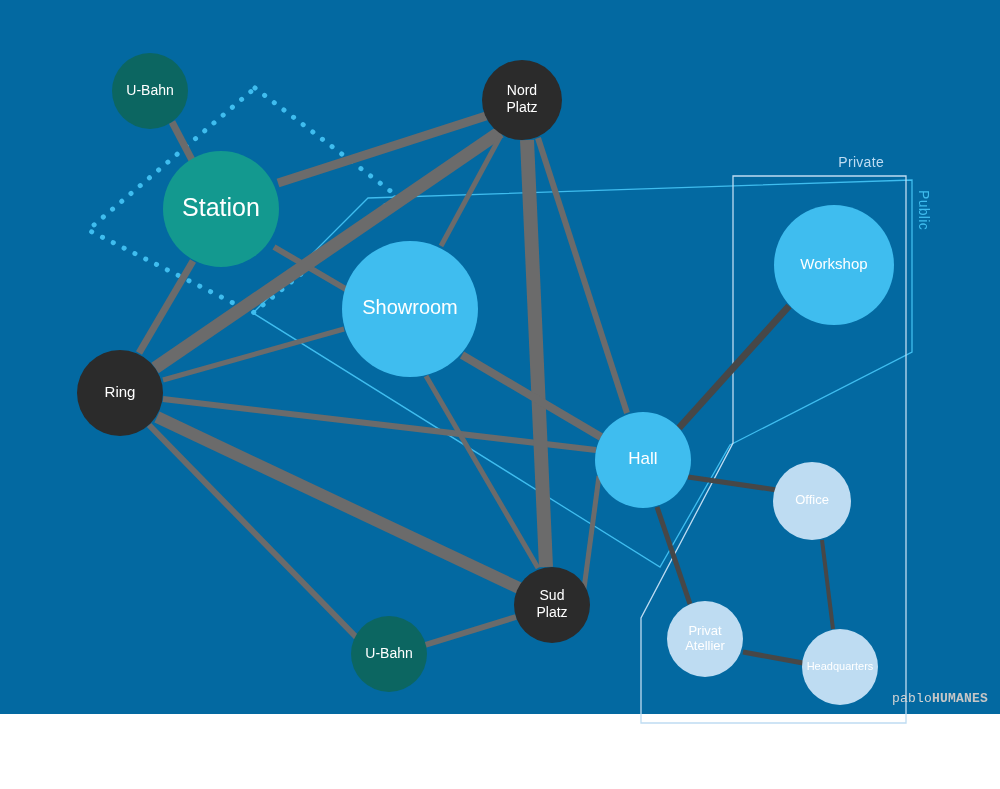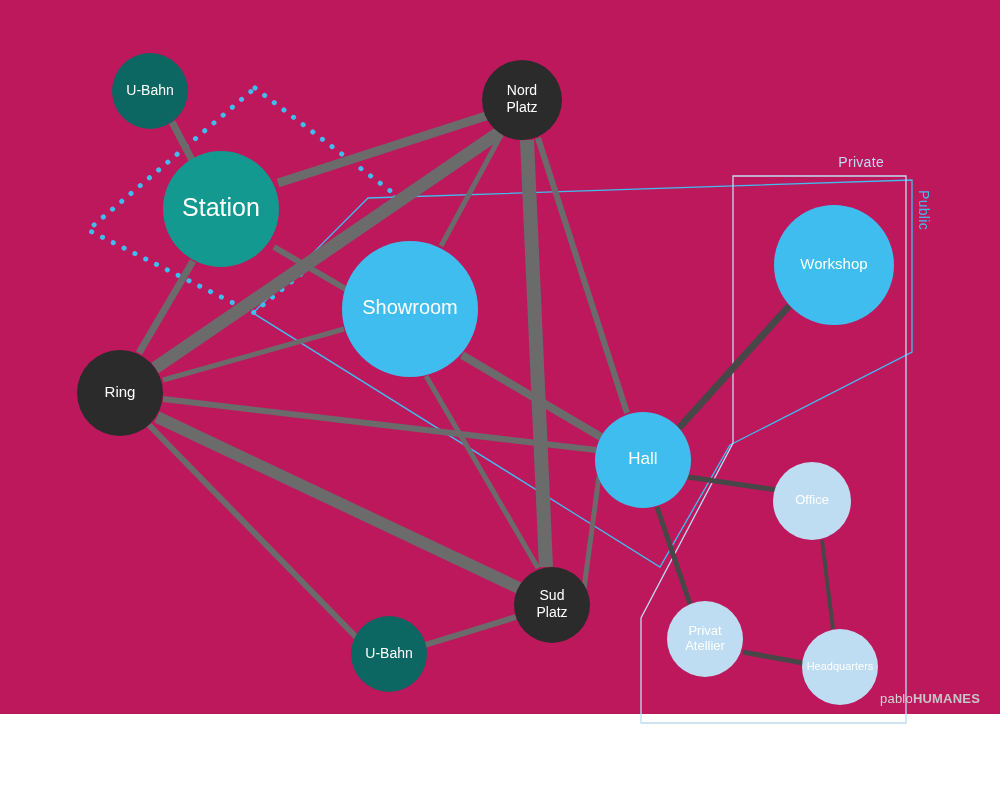--- a/index.html
+++ b/index.html
@@ -11,21 +11,21 @@
   body {
     font-family: "Liberation Sans", sans-serif;
     width: 1000px;
     height: 789px;
     overflow: hidden;
   }
   #canvas-wrap {
     position: relative;
     width: 1000px;
     height: 714px;
-    background: #be185d;
+    background: #0369a1;
   }
   #diagram-svg {
     position: absolute;
     left: 0;
     top: 0;
     width: 1000px;
     height: 789px;
     display: block;
   }
   .node-label {
@@ -35,23 +35,23 @@
     dominant-baseline: middle;
     pointer-events: none;
   }
   .zone-label {
     font-family: "Liberation Sans", sans-serif;
     font-size: 14px;
     letter-spacing: 0.3px;
   }
   .watermark {
     position: absolute;
-    right: 20px;
+    right: 12px;
     bottom: 8px;
-    font-family: Liberation Sans, sans-serif;
+    font-family: Liberation Mono, monospace;
     font-size: 13px;
     letter-spacing: 0.2px;
     white-space: nowrap;
     user-select: none;
   }
   .wm-light { color: #d4d4d4; font-weight: 400; }
   .wm-bold  { color: #c6c6c6; font-weight: 700; }
 </style>
 </head>
 <body>

